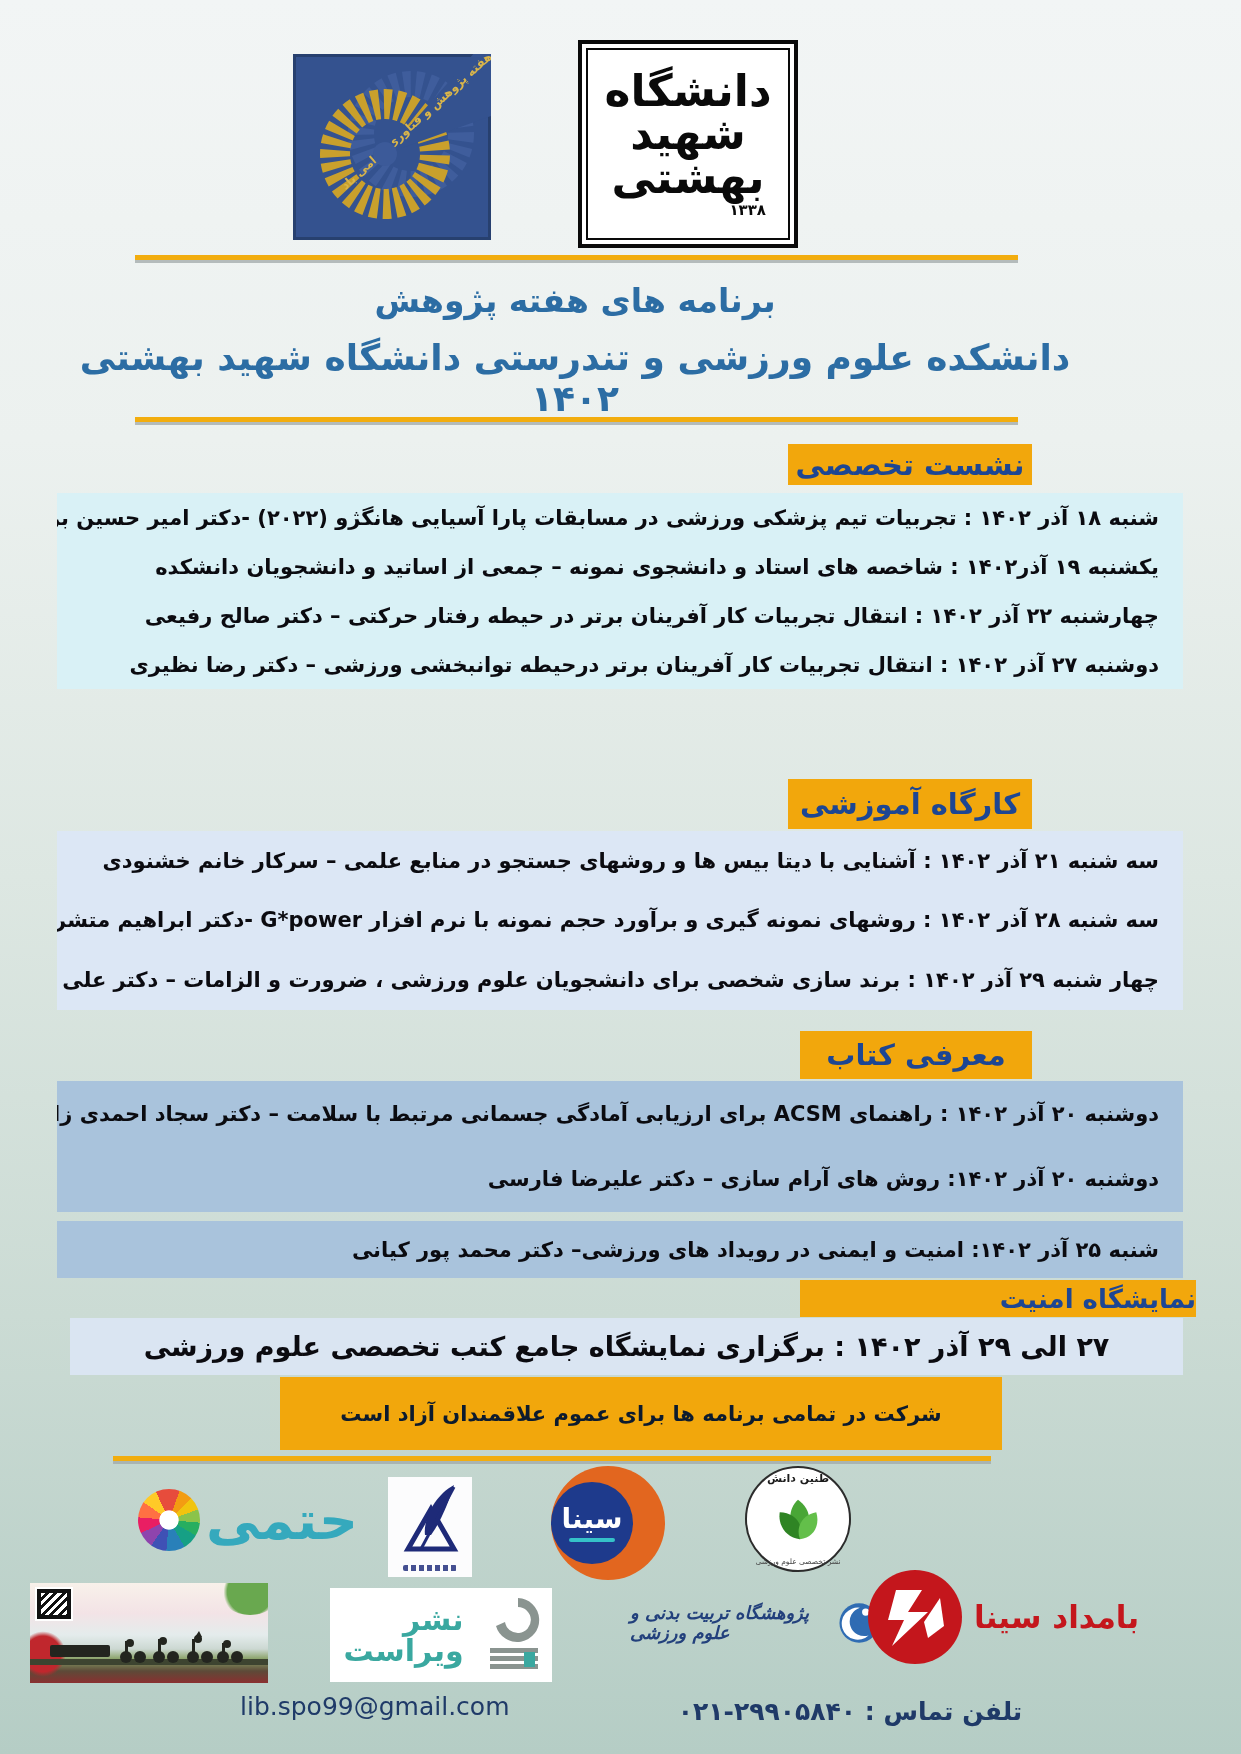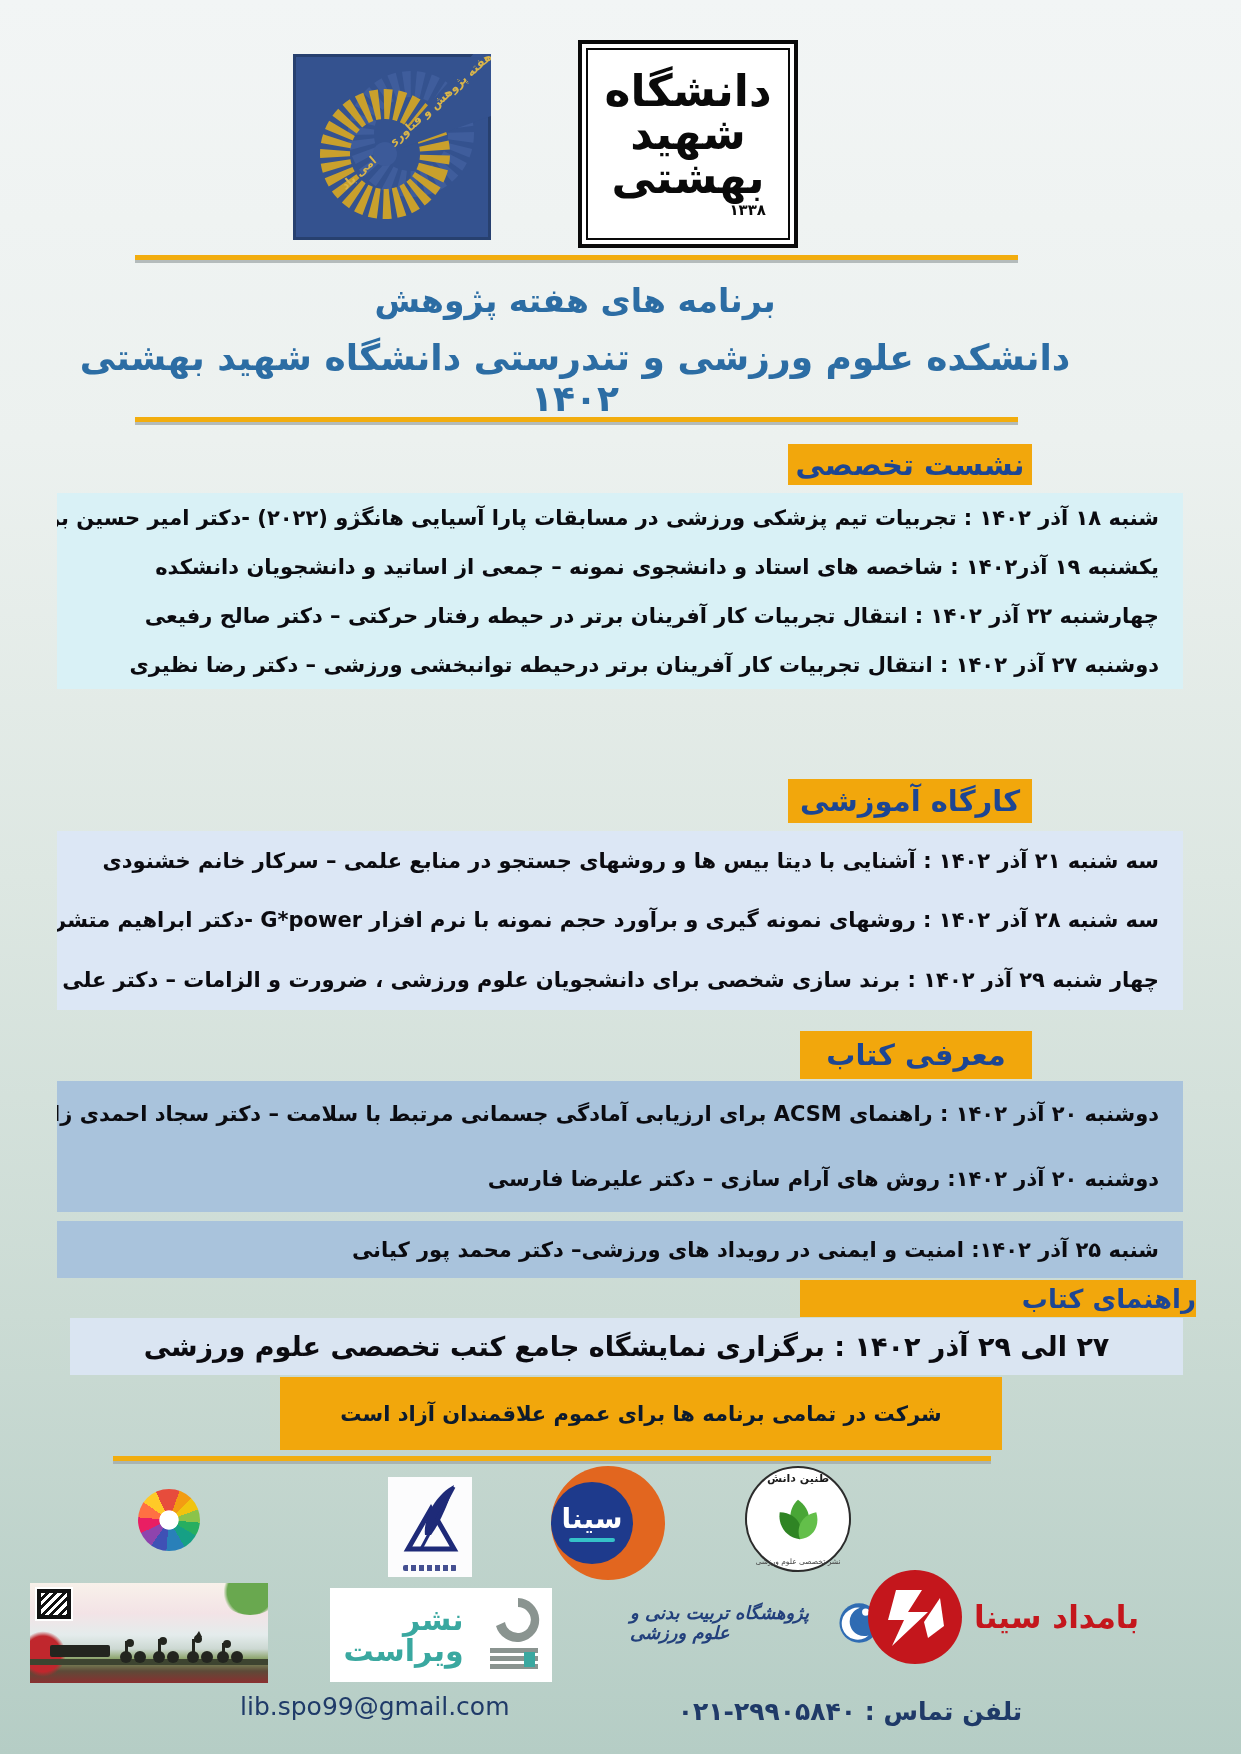--- a/index.html
+++ b/index.html
@@ -25,21 +25,21 @@
   .hr2{left:135px;top:417px;width:883px;}
   .hr3{left:113px;top:1456px;width:878px;}
   
   .title1,.title2{position:absolute;left:70px;width:1010px;text-align:center;color:#2c6da4;font-weight:bold;}
   .title1{top:281px;font-size:33px;}
   .title2{top:337px;font-size:36px;}
   
   .sec-h{position:absolute;background:#f2a70c;color:#1d4693;font-weight:bold;font-size:29px;
          display:flex;align-items:center;justify-content:center;}
   .h1{left:788px;top:444px;width:244px;height:41px;}
-  .h2{left:788px;top:779px;width:244px;height:44px;}
+  .h2{left:788px;top:779px;width:244px;height:50px;}
   .h3{left:800px;top:1031px;width:232px;height:48px;}
   .h4{left:800px;top:1280px;width:396px;height:37px;font-size:26px;justify-content:flex-start;padding-left:10px;box-sizing:border-box;direction:rtl;}
   .h4 span{direction:rtl;}
   
   .box{position:absolute;left:57px;width:1126px;display:flex;flex-direction:column;
        justify-content:space-around;padding:0 24px;box-sizing:border-box;overflow:hidden;}
   .b1{top:493px;height:196px;background:#d9f1f6;}
   .b2{top:831px;height:179px;background:#dce7f5;}
   .b3a{top:1081px;height:131px;background:#a9c3dc;}
   .b3b{top:1221px;height:57px;background:#a9c3dc;}
@@ -146,31 +146,32 @@
   <div class="sec-h h3">معرفی  کتاب</div>
   <div class="box b3a">
     <div class="line">دوشنبه ۲۰ آذر ۱۴۰۲ : راهنمای ACSM  برای ارزیابی آمادگی جسمانی مرتبط با سلامت – دکتر سجاد احمدی زاد</div>
     <div class="line">دوشنبه ۲۰ آذر ۱۴۰۲:  روش های آرام سازی – دکتر علیرضا فارسی</div>
   </div>
   <div class="box b3b">
     <div class="line">شنبه ۲۵ آذر ۱۴۰۲:  امنیت و ایمنی در رویداد های ورزشی– دکتر محمد پور کیانی</div>
   </div>
 
   <div class="sec-h h4">
-    <span>راهنمای کتاب</span>
+    <span>نمایشگاه امنیت</span>
   </div>
   <div class="box b4">
     <div class="line">۲۷ الی ۲۹ آذر ۱۴۰۲ : برگزاری نمایشگاه جامع کتب تخصصی علوم ورزشی</div>
   </div>
 
   <div class="banner">شرکت در تمامی  برنامه ها برای عموم علاقمندان آزاد است</div>
   <div class="hr hr3"></div>
 
   <div class="hatmi">
     <div class="hatmi-flower"></div>
+    <div class="hatmi-word">حتمی</div>
   </div>
 
   <div class="quill">
     <svg width="72" height="86" viewBox="0 0 72 86">
       <path d="M14,72 L60,72 L37,32 Z" fill="none" stroke="#1e2a78" stroke-width="5"></path>
       <path d="M31,58 C29,42 41,18 60,8 C54,27 46,46 37,58 Z" fill="#1e2a78"></path>
       <line x1="27" y1="72" x2="60" y2="10" stroke="#1e2a78" stroke-width="3"></line>
     </svg>
     <div class="quill-caption"></div>
   </div>

